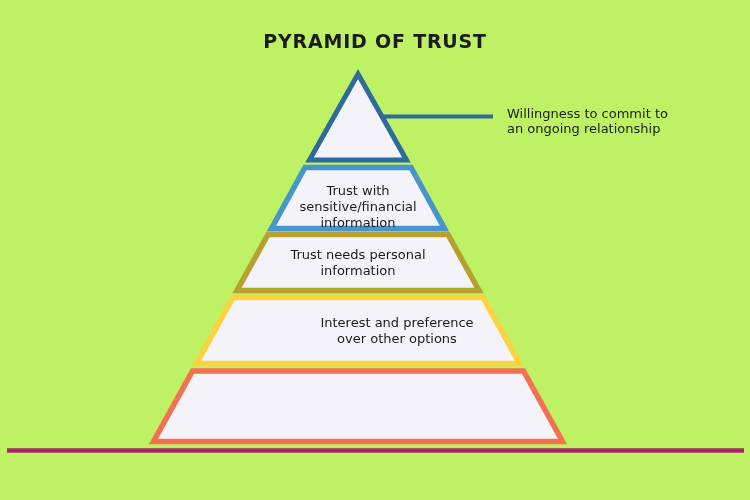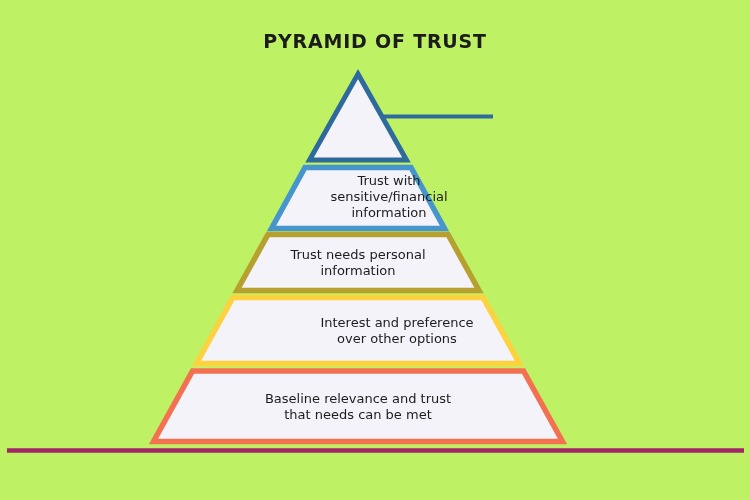--- a/index.html
+++ b/index.html
@@ -83,28 +83,28 @@
 
     <polygon points="268,234.5 448,234.5 479,290.5 237,290.5" stroke-width="5.5" stroke="#B5A030"></polygon>
 
     <polygon points="233,297.5 483,297.5 519.5,363.5 196.5,363.5" stroke-width="5.5" stroke="#FCD23F"></polygon>
 
     <polygon points="192.5,371 523.5,371 562.5,441.5 153.5,441.5" stroke-width="5.5" stroke="#F37150"></polygon>
 
     <line x1="7" y1="450.5" x2="744" y2="450.5" stroke-width="4.5" stroke="#A22766"></line>
   </svg>
 
-  <div class="level-label" style="left:358px; top:197px;margin-left:31px;">Trust with
+  <div class="level-label" style="left:358px; top:207px;">Trust with
 sensitive/financial
 information</div>
 
   <div class="level-label" style="left:358px; top:263px;">Trust needs personal
 information</div>
 
   <div class="level-label" style="left:358px; top:331px;margin-left:39px;">Interest and preference
 over other options</div>
 
-  <div class="level-label" style="left:358px; top:407px;">Baseline relevance and trust
-that needs can be met</div>
 
+  <div class="annotation">Willingness to commit to
+an ongoing relationship</div>
 
 
 </div>
 
 </body></html>

